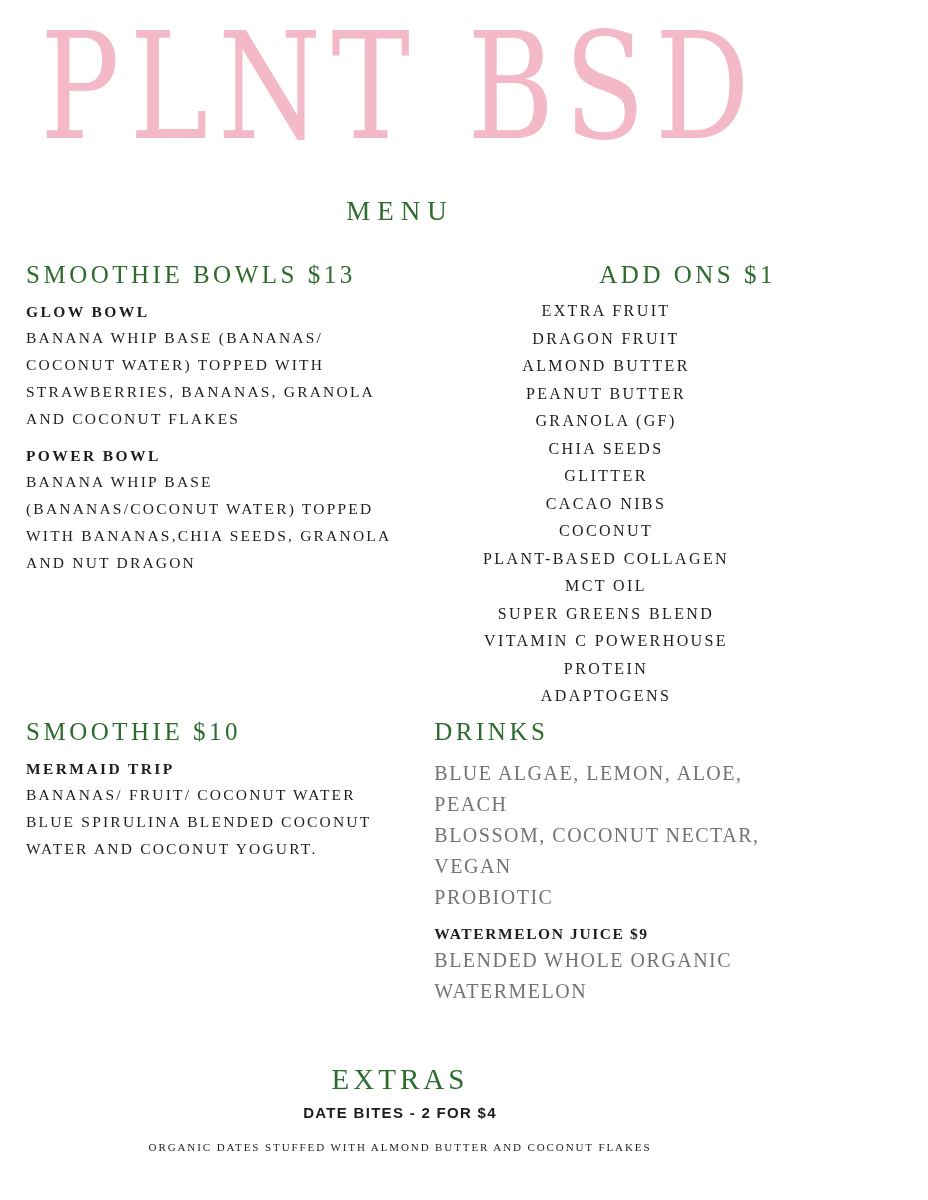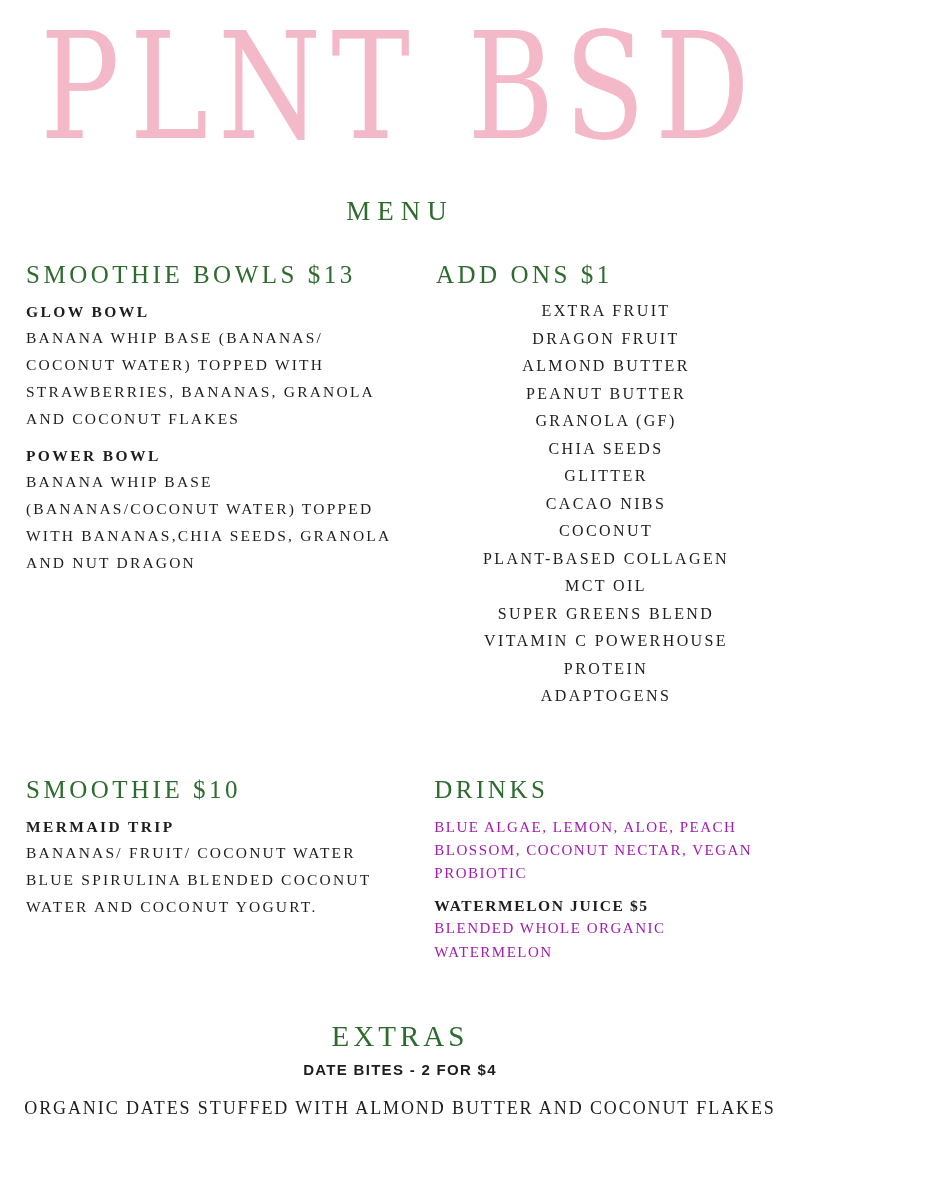--- a/index.html
+++ b/index.html
@@ -54,21 +54,21 @@
   }
   .col-left { width: 480px; }
   .col-right { width: 398px; }
 
   .section-head {
     color: #2e6b2e;
     font-family: "Liberation Serif", serif;
     font-size: 25px;
     letter-spacing: 3.5px;
   }
-  .section-head.center { text-align: left; }
+  .section-head.center { text-align: right; }
 
   .item {
     margin-top: 14px;
   }
   .item-title {
     font-family: "Liberation Serif", serif;
     font-weight: bold;
     font-size: 15.5px;
     letter-spacing: 2.4px;
     color: #1d1d1d;
@@ -93,42 +93,41 @@
     font-family: "Liberation Serif", serif;
     font-size: 16px;
     letter-spacing: 2.4px;
     line-height: 1.72;
     color: #1d1d1d;
   }
 
   
   .columns-lower {
     display: flex;
-    margin-top: 58px;
     padding: 0 24px 0 26px;
     box-sizing: border-box;
   }
   .lower-left { width: 478px; }
   .lower-right { width: 400px; }
 
   .drink-item { margin-top: 12px; }
   .drink-title {
     font-family: "Liberation Serif", serif;
     font-weight: bold;
     font-size: 15.5px;
     letter-spacing: 1.6px;
     color: #1d1d1d;
     margin-bottom: 2px;
   }
   .drink-desc {
     font-family: "Liberation Serif", serif;
-    font-size: 15px;
+    font-size: 20px;
     letter-spacing: 1.5px;
     line-height: 1.55;
-    color: #a21caf;
+    color: #737373;
     white-space: pre-line;
   }
 
   
   .extras {
     margin-top: 56px;
     text-align: center;
   }
   .extras-head {
     color: #2e6b2e;
@@ -139,21 +138,21 @@
   .extras-sub {
     font-family: "Liberation Sans", sans-serif;
     font-weight: bold;
     font-size: 15px;
     letter-spacing: 1.3px;
     margin-top: 8px;
     color: #1d1d1d;
   }
   .extras-desc {
     font-family: "Liberation Serif", serif;
-    font-size: 18px;
+    font-size: 11px;
     letter-spacing: 1.9px;
     margin-top: 20px;
     color: #1d1d1d;
   }
 </style>
 </head>
 <body>
 
 <div class="page">
 
@@ -220,21 +219,21 @@
     <div class="lower-right">
       <div class="section-head">DRINKS</div>
 
       <div class="drink-item">
         <div class="drink-desc">BLUE ALGAE, LEMON, ALOE, PEACH
 BLOSSOM, COCONUT NECTAR, VEGAN
 PROBIOTIC</div>
       </div>
 
       <div class="drink-item">
-        <div class="drink-title">WATERMELON JUICE $5</div>
+        <div class="drink-title">WATERMELON JUICE $9</div>
         <div class="drink-desc">BLENDED WHOLE ORGANIC
 WATERMELON</div>
       </div>
     </div>
   </div>
 
   <div class="extras">
     <div class="extras-head">EXTRAS</div>
     <div class="extras-sub">DATE BITES - 2 FOR $4</div>
     <div class="extras-desc">ORGANIC DATES STUFFED WITH ALMOND BUTTER AND COCONUT FLAKES</div>

